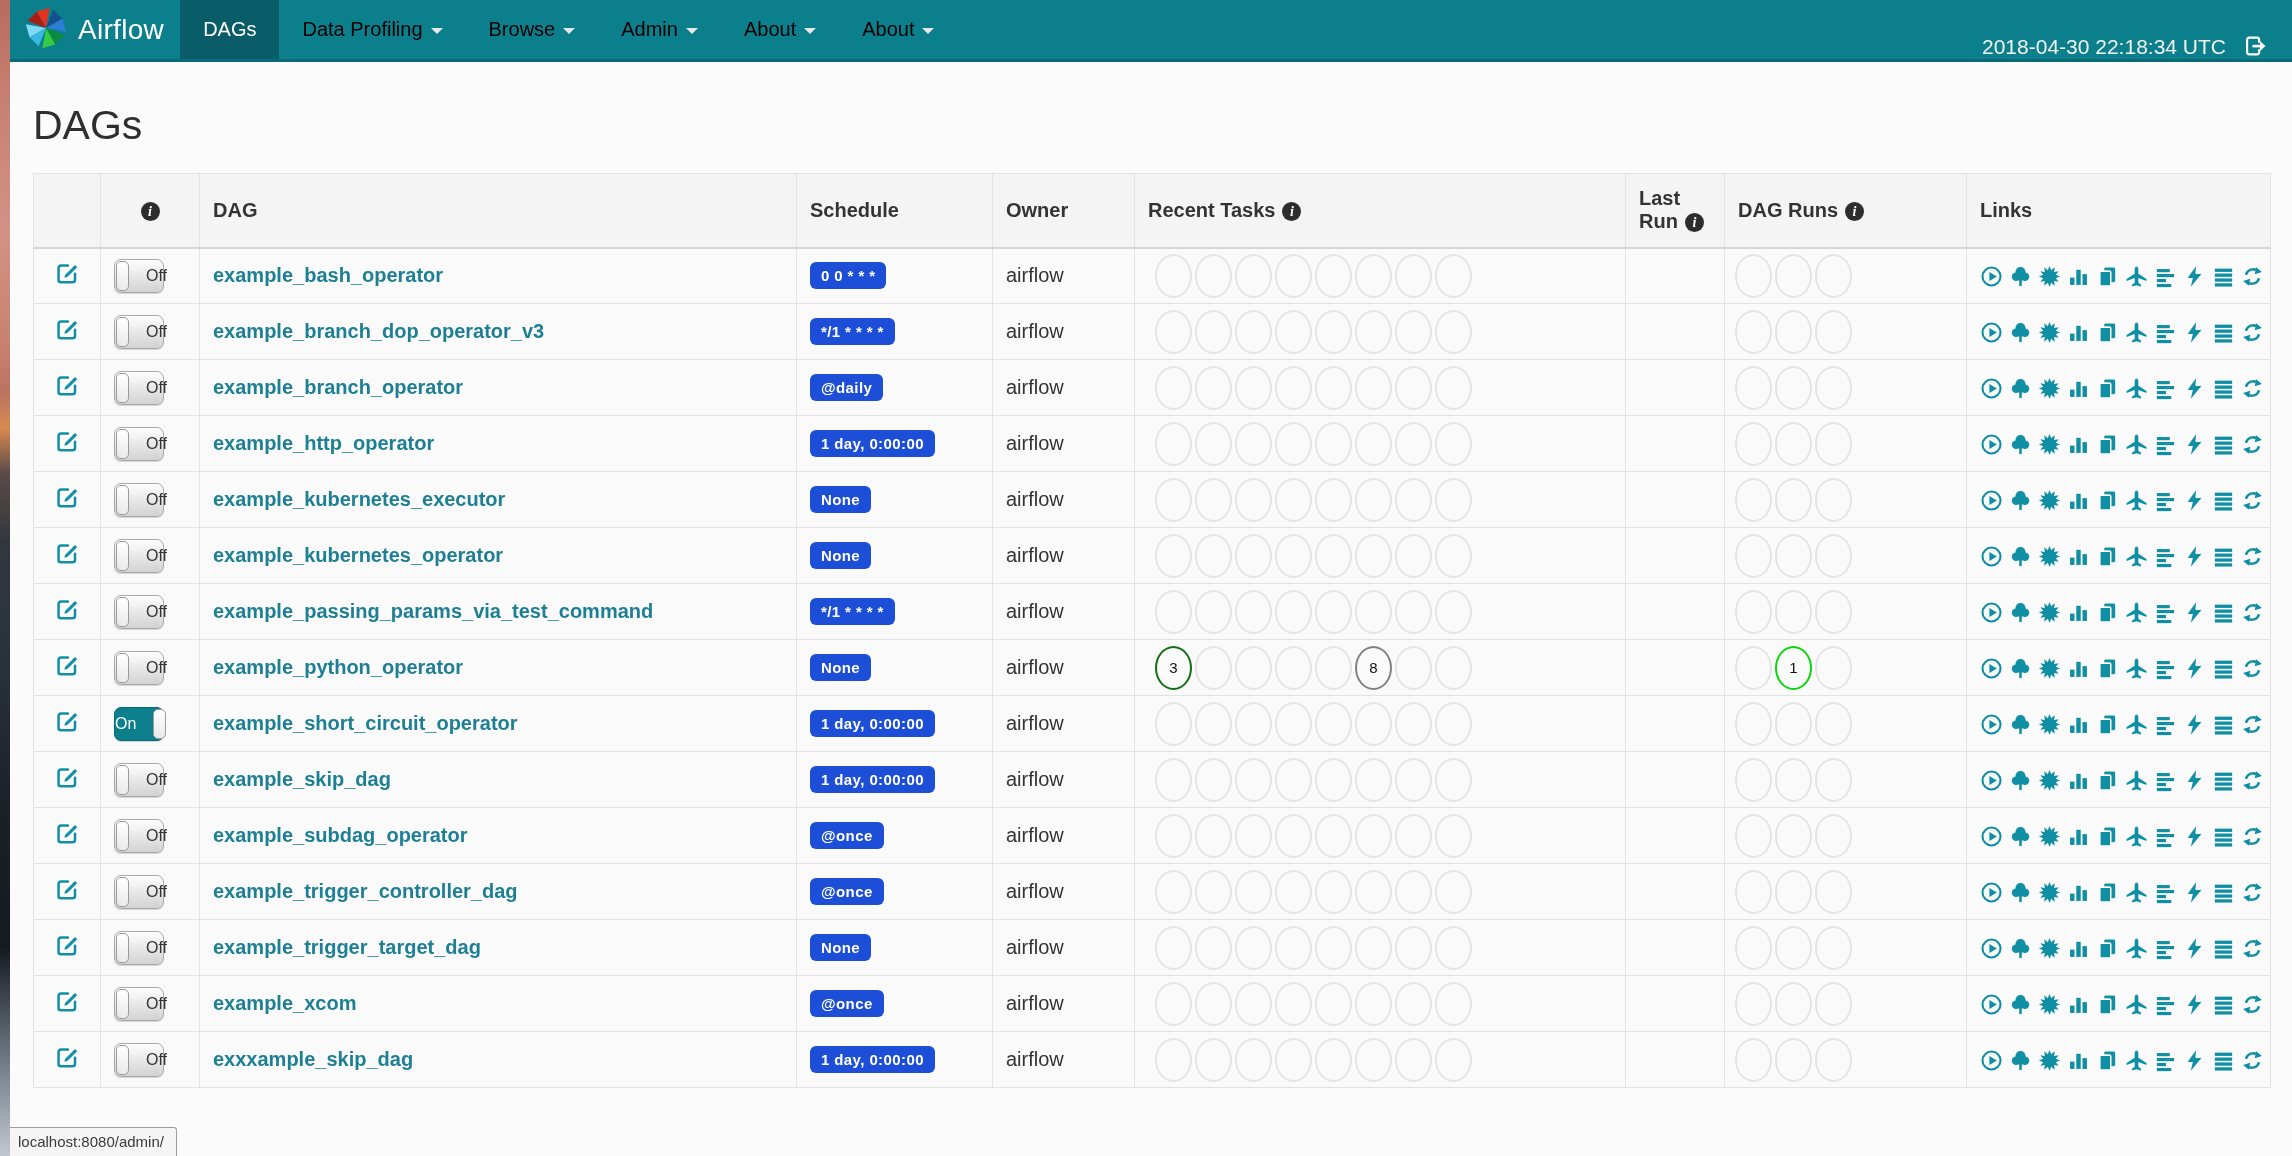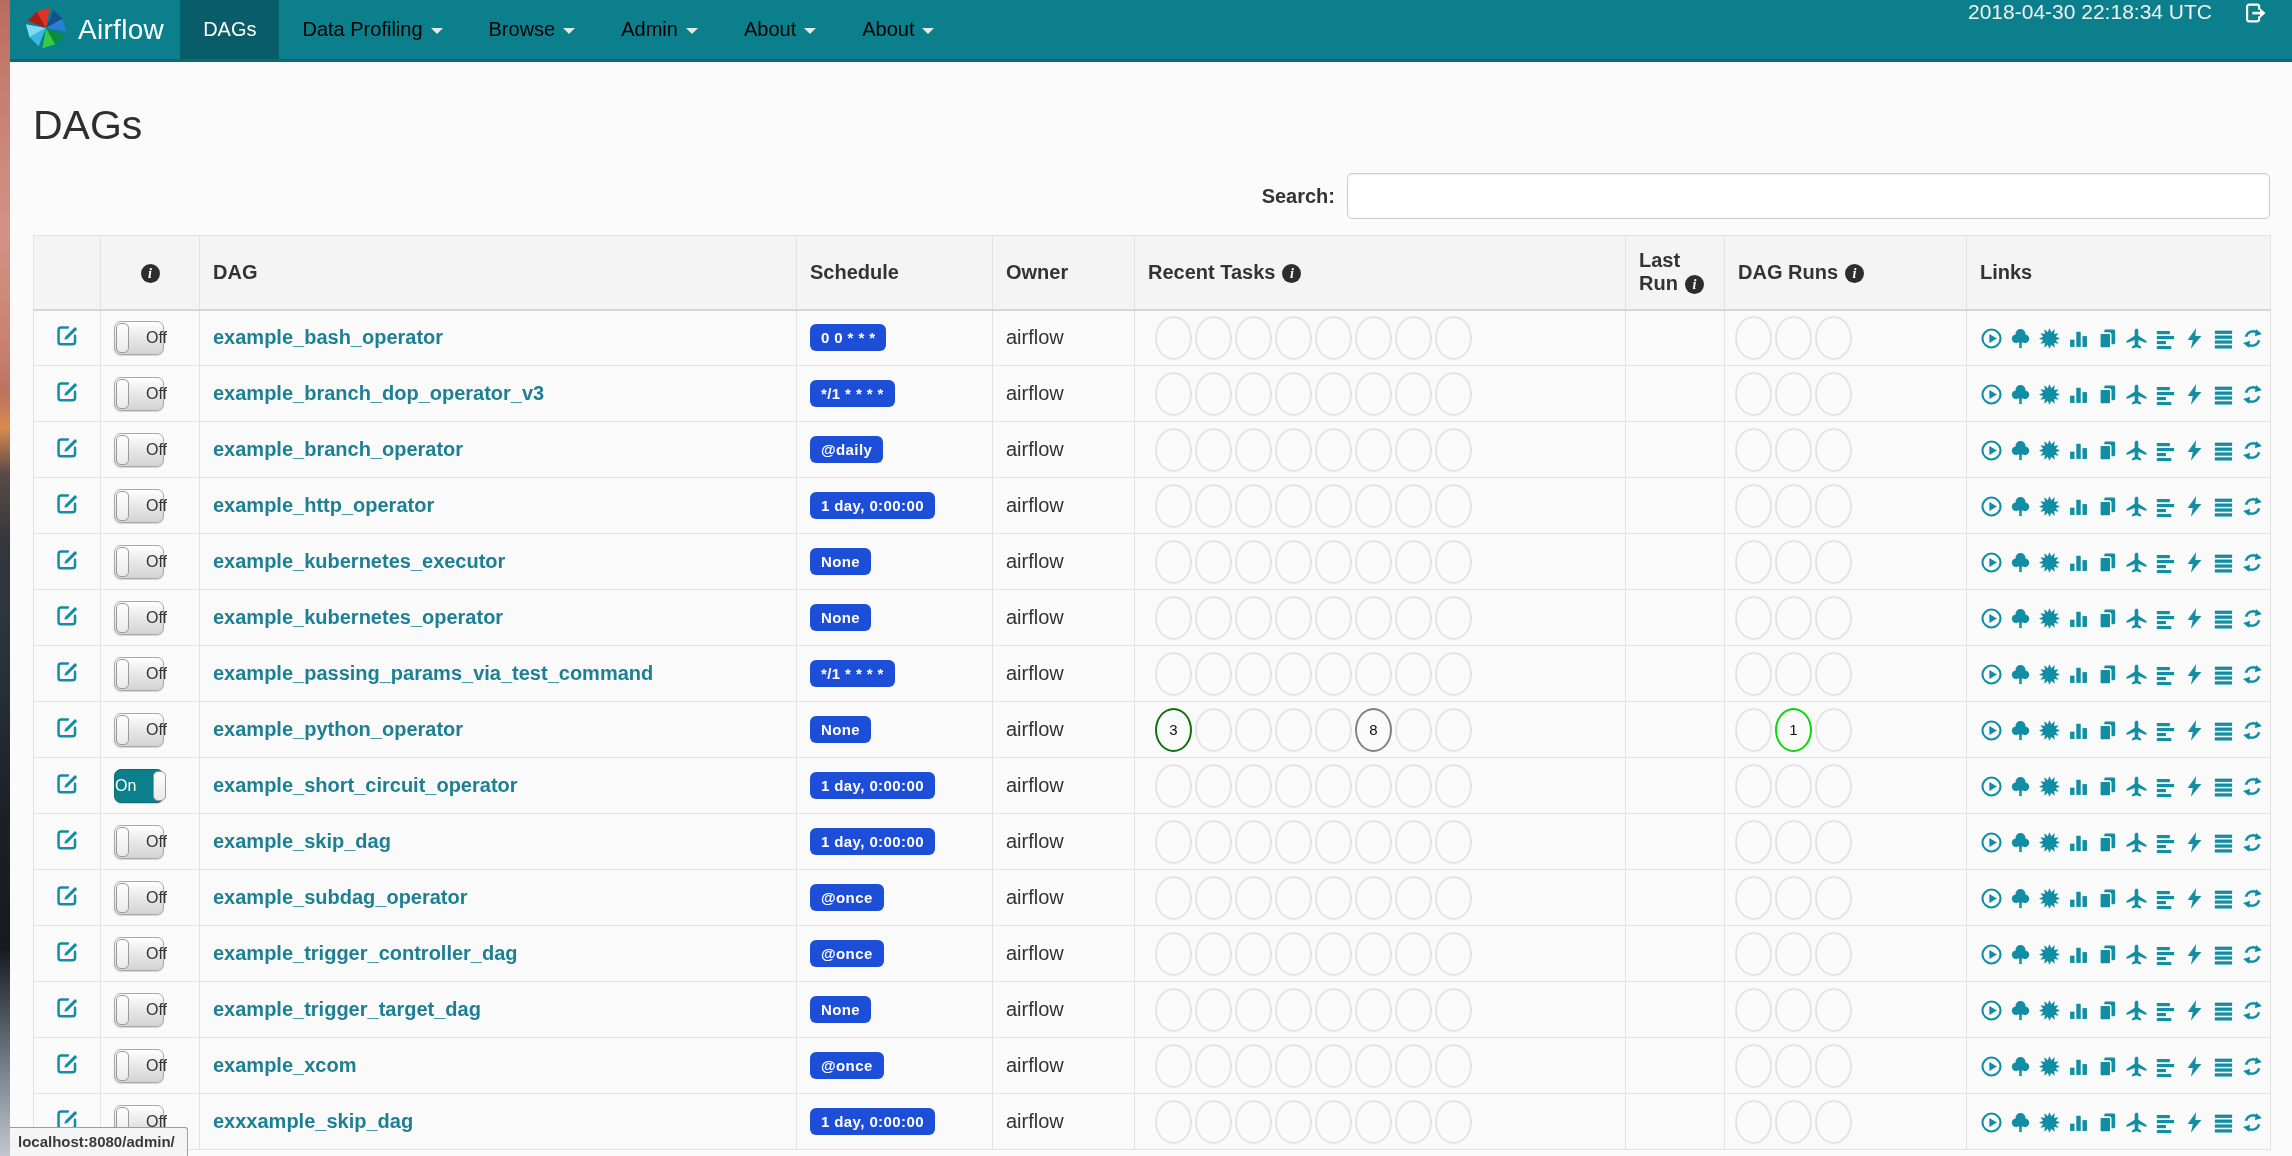--- a/index.html
+++ b/index.html
@@ -27,21 +27,21 @@
   .nav-items { display:flex; list-style:none; margin:0; padding:0; }
   .nav-item {
     display:flex; align-items:center; gap:8px; padding:0 23px;
     color:#000000; font-size:20px; cursor:pointer; white-space:nowrap;
   }
   .nav-item.active { background:#085d68; color:#fff; }
   .caret {
     width:0; height:0; border-left:6px solid transparent; border-right:6px solid transparent;
     border-top:6px solid #e8e8e8; margin-top:3px;
   }
-  .nav-right { margin-left:auto; display:flex; align-items:flex-start; gap:30px; padding-right:24px; }
+  .nav-right { margin-left:auto; display:flex; align-items:flex-end; gap:16px; padding-right:24px; }
   .nav-clock { color:#f2f2f2; font-size:21px; }
   .logout { display:flex; align-items:center; cursor:pointer; }
 
   
   .content { padding:0 22px 0 23px; }
   .page-title { font-size:41px; font-weight:500; color:#2e2e2e; margin:40px 0 24px; }
   .search-row { display:flex; justify-content:flex-end; align-items:center; gap:12px; margin-bottom:16px; }
   .search-label { font-weight:bold; font-size:20px; color:#333; }
   .search-input {
     width:923px; height:46px; border:1px solid #ccc; border-radius:5px;
@@ -90,21 +90,21 @@
     display:inline-block; width:19px; height:19px; border-radius:50%;
     background:#2d2d2d; color:#fff; font-size:14px; font-weight:bold; font-style:italic;
     line-height:19px; text-align:center; font-family:"Liberation Serif", serif;
     vertical-align:middle; margin-left:7px;
   }
   .hdr-center { text-align:left; }
   
   .status-tooltip {
     position:absolute; left:10px; bottom:0; background:#f5f5f5;
     border:1px solid #9e9e9e; border-left:none; border-bottom:none;
-    border-top-right-radius:3px; padding:5px 12px 6px 8px; font-size:15px; color:#3a3a3a;font-weight:bold;
+    border-top-right-radius:3px; padding:5px 12px 6px 8px; font-size:15px; color:#3a3a3a;
   }
 </style>
 </head>
 <body>
 
 <div class="wallpaper"></div>
 
 <div class="app">
 
   <nav class="navbar">
@@ -156,24 +156,20 @@
           <rect x="9.6" y="10.9" width="7.6" height="2.4" fill="#fff"></rect>
           <polygon points="16.6,7.7 21.7,12.1 16.6,16.5" fill="#fff"></polygon>
         </svg>
       </span>
     </div>
   </nav>
 
   <div class="content">
     <h1 class="page-title">DAGs</h1>
 
-    <div class="search-row">
-      <span class="search-label">Search:</span>
-      <input class="search-input" type="text" value="" style="">
-    </div>
 
     <table class="dags">
       <colgroup>
         <col style="width:67px">
           <col style="width:99px">
           <col style="width:597px">
         <col style="width:196px">
           <col style="width:142px">
           <col style="width:491px">
         <col style="width:99px">

